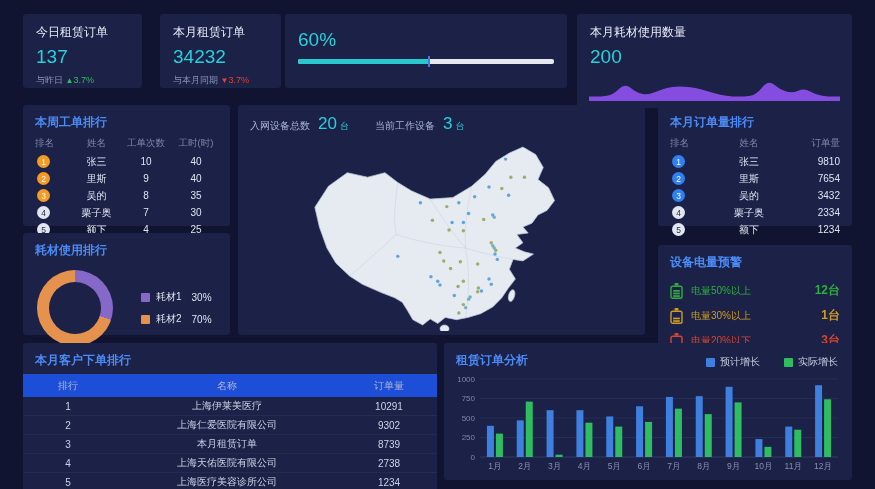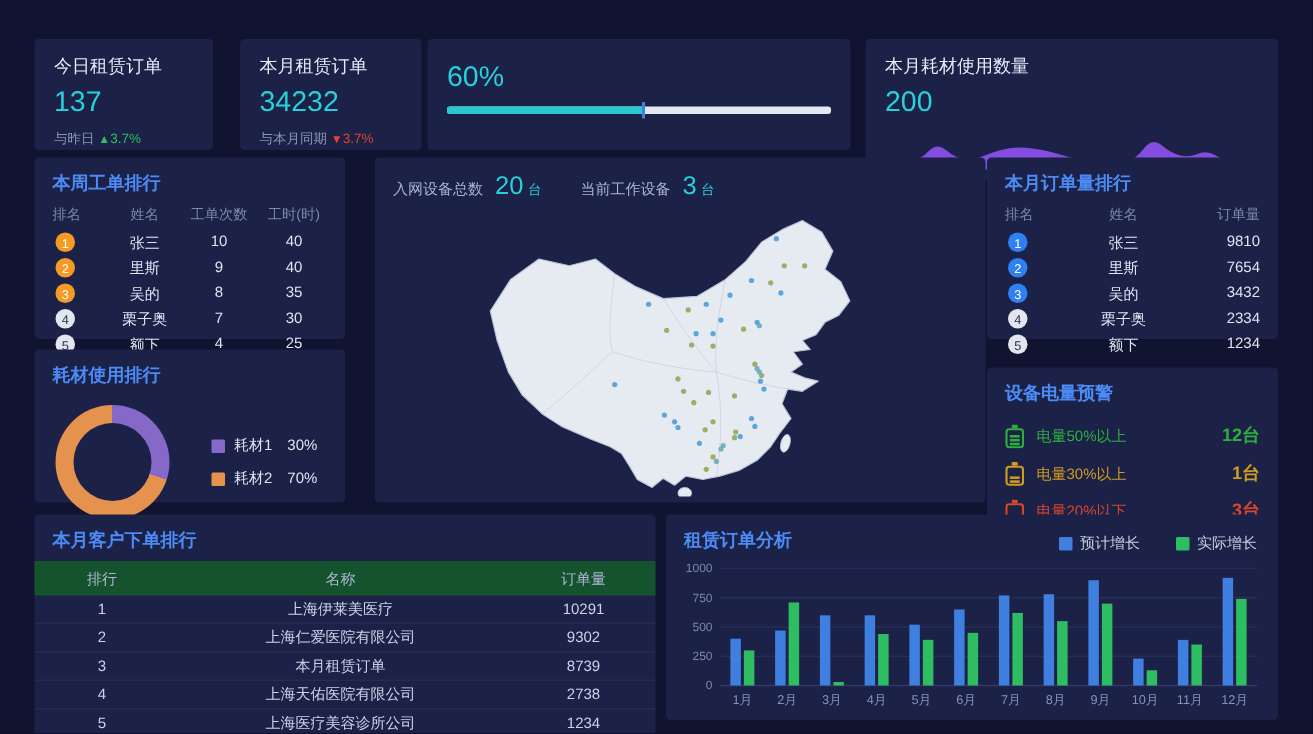--- a/index.html
+++ b/index.html
@@ -5,27 +5,27 @@
   html,body{margin:0;padding:0;background:#0b0f24;}
   .screen{position:relative;width:875px;height:489px;background:var(--c-page_bg,#101431);
     font-family:"Liberation Sans","DejaVu Sans",sans-serif;overflow:hidden;}
   .panel,.card{position:absolute;background:var(--c-panel_bg,#1b2147);border-radius:3px;box-sizing:border-box;}
   .kpi1{left:23px;top:14px;width:119px;height:74px;}
   .kpi2{left:160px;top:14px;width:121px;height:74px;}
   .kpi3{left:285px;top:14px;width:282px;height:74px;}
   .kpi4{left:577px;top:14px;width:275px;height:94px;}
   .p-workorder{left:23px;top:105px;width:207px;height:121px;}
   .p-consumable{left:23px;top:233px;width:207px;height:102px;}
-  .p-center{left:238px;top:105px;width:407px;height:230px;margin-left:12px;}
+  .p-center{left:238px;top:105px;width:407px;height:230px;}
   .p-orderrank{left:658px;top:105px;width:194px;height:121px;}
   .p-battery{left:658px;top:245px;width:194px;height:102px;}
   .p-customer{left:23px;top:343px;width:414px;height:169px;}
   .p-analysis{left:444px;top:343px;width:408px;height:137px;}
 
-  .card{padding:10px 13px;margin-top:12px;}
+  .card{padding:10px 13px;}
   .card-title{font-size:12px;color:#e8ecf8;}
   .card-value{font-size:19px;font-weight:500;color:var(--c-cyan,#28d1da);margin-top:5px;}
   .card-delta{font-size:9px;color:#8b93b8;margin-top:6px;}
   .arrow-up{color:var(--c-green,#2dbe60);font-size:8px;}
   .arrow-down{color:var(--c-red,#e2442f);font-size:8px;}
   .delta-up{color:var(--c-green,#2dbe60);font-size:9px;}
   .delta-down{color:var(--c-red,#e2442f);font-size:9px;}
 
   .progress-track{position:relative;margin-top:8px;height:5px;background:var(--c-progress_rest,#e6e8ef);border-radius:2px;}
   .progress-fill{position:absolute;left:0;top:0;height:5px;background:var(--c-progress_teal,#29c8cd);border-radius:2px 0 0 2px;}
@@ -59,21 +59,21 @@
   .stat-label{font-size:10px;color:#a9b3d6;}
   .stat-value{font-size:17px;font-weight:500;color:var(--c-cyan,#28d1da);margin-left:8px;}
   .stat-unit{font-size:9px;color:var(--c-cyan,#28d1da);margin-left:3px;}
   .map-svg{position:absolute;left:8px;top:30px;width:391px;height:196px;}
 
   .bat-rows{padding:2px 12px 0;}
   .bat-row{display:flex;align-items:center;height:25px;}
   .bat-label{font-size:10px;margin-left:8px;}
   .bat-value{margin-left:auto;font-size:12px;font-weight:bold;}
 
-  .cust-head{display:grid;grid-template-columns:90px 1fr 96px;background:#14532d;height:23px;
+  .cust-head{display:grid;grid-template-columns:90px 1fr 96px;background:#1d4ed8;height:23px;
     align-items:center;font-size:10px;color:#aeb6d4;margin:0 0;}
   .cust-head .h1{text-align:center;}
   .cust-head .h2{text-align:center;}
   .cust-head .h3{text-align:center;}
   .cust-rows{}
   .cust-row{display:grid;grid-template-columns:90px 1fr 96px;height:18px;align-items:center;
     font-size:10px;color:#ccd3e8;border-bottom:1px solid rgba(125,140,190,0.10);}
   .cust-row .c1{text-align:center;}
   .cust-row .c2{text-align:center;}
   .cust-row .c3{text-align:center;}

